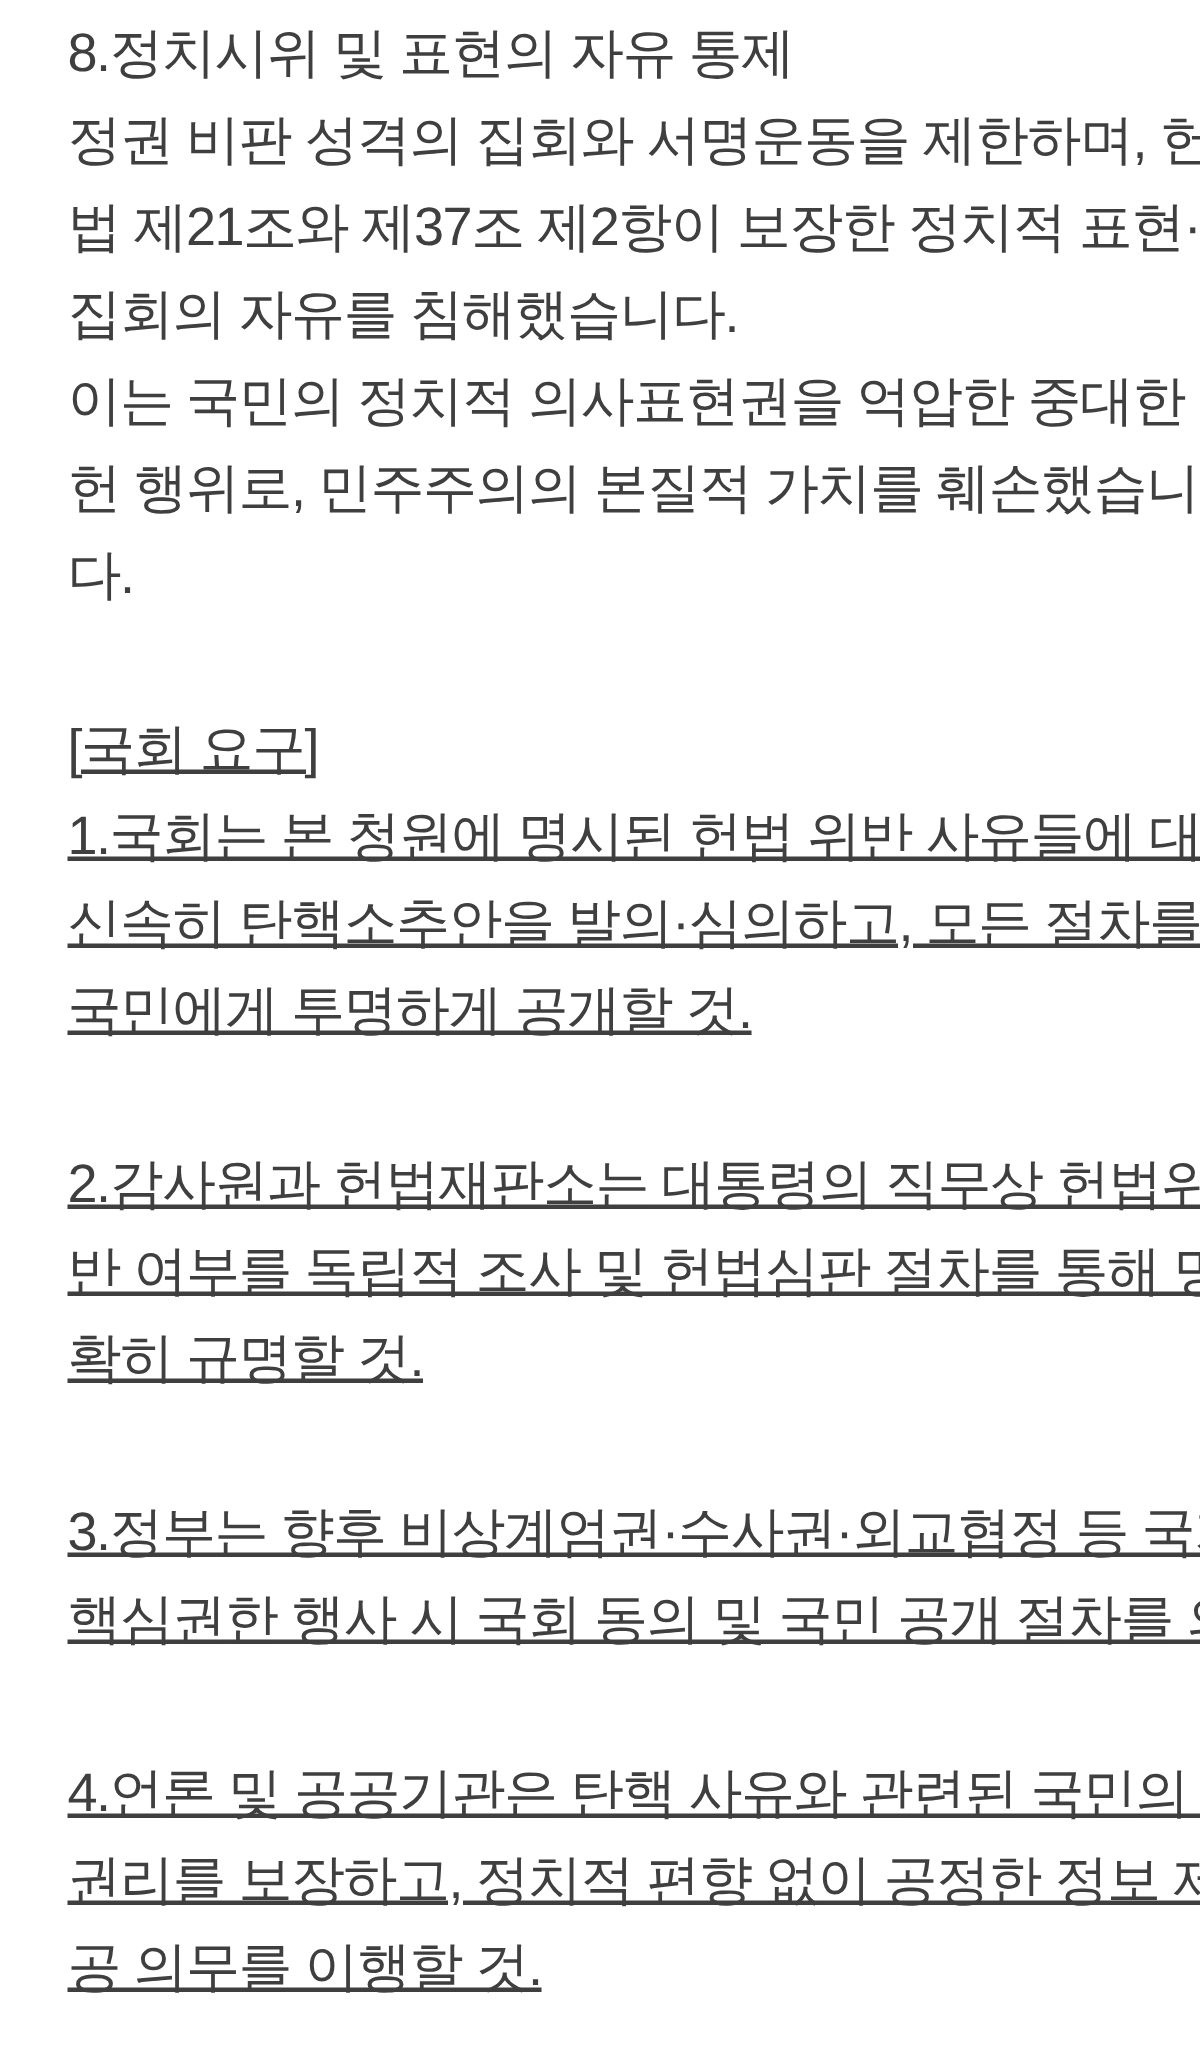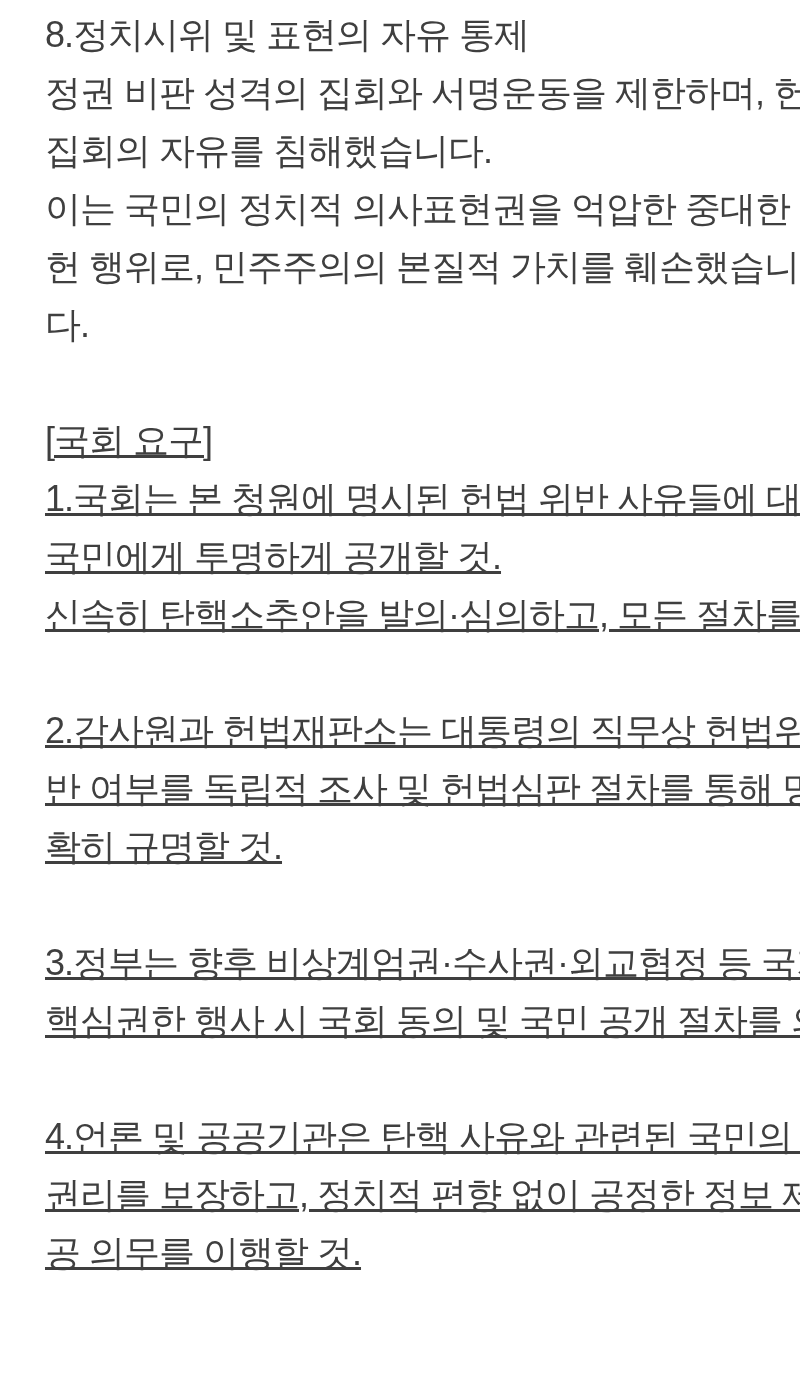--- a/index.html
+++ b/index.html
@@ -36,31 +36,32 @@
   }
 </style>
 </head>
 <body>
 
 <div class="doc">
 
   <div class="para">
     <div class="line">8.정치시위 및 표현의 자유 통제</div>
     <div class="line">정권 비판 성격의 집회와 서명운동을 제한하며, 헌</div>
+    <div class="line">법 제21조와 제37조 제2항이 보장한 정치적 표현·</div>
     <div class="line">집회의 자유를 침해했습니다.</div>
     <div class="line">이는 국민의 정치적 의사표현권을 억압한 중대한 위</div>
     <div class="line">헌 행위로, 민주주의의 본질적 가치를 훼손했습니</div>
     <div class="line">다.</div>
   </div>
 
   <div class="para">
     <div class="line">[국회 요구]</div>
     <div class="line">1.국회는 본 청원에 명시된 헌법 위반 사유들에 대해</div>
+    <div class="line">신속히 탄핵소추안을 발의·심의하고, 모든 절차를</div>
     <div class="line">국민에게 투명하게 공개할 것.</div>
-    <div class="line">신속히 탄핵소추안을 발의·심의하고, 모든 절차를</div>
   </div>
 
   <div class="para">
     <div class="line">2.감사원과 헌법재판소는 대통령의 직무상 헌법위</div>
     <div class="line">반 여부를 독립적 조사 및 헌법심판 절차를 통해 명</div>
     <div class="line">확히 규명할 것.</div>
   </div>
 
   <div class="para">
     <div class="line">3.정부는 향후 비상계엄권·수사권·외교협정 등 국가</div>

